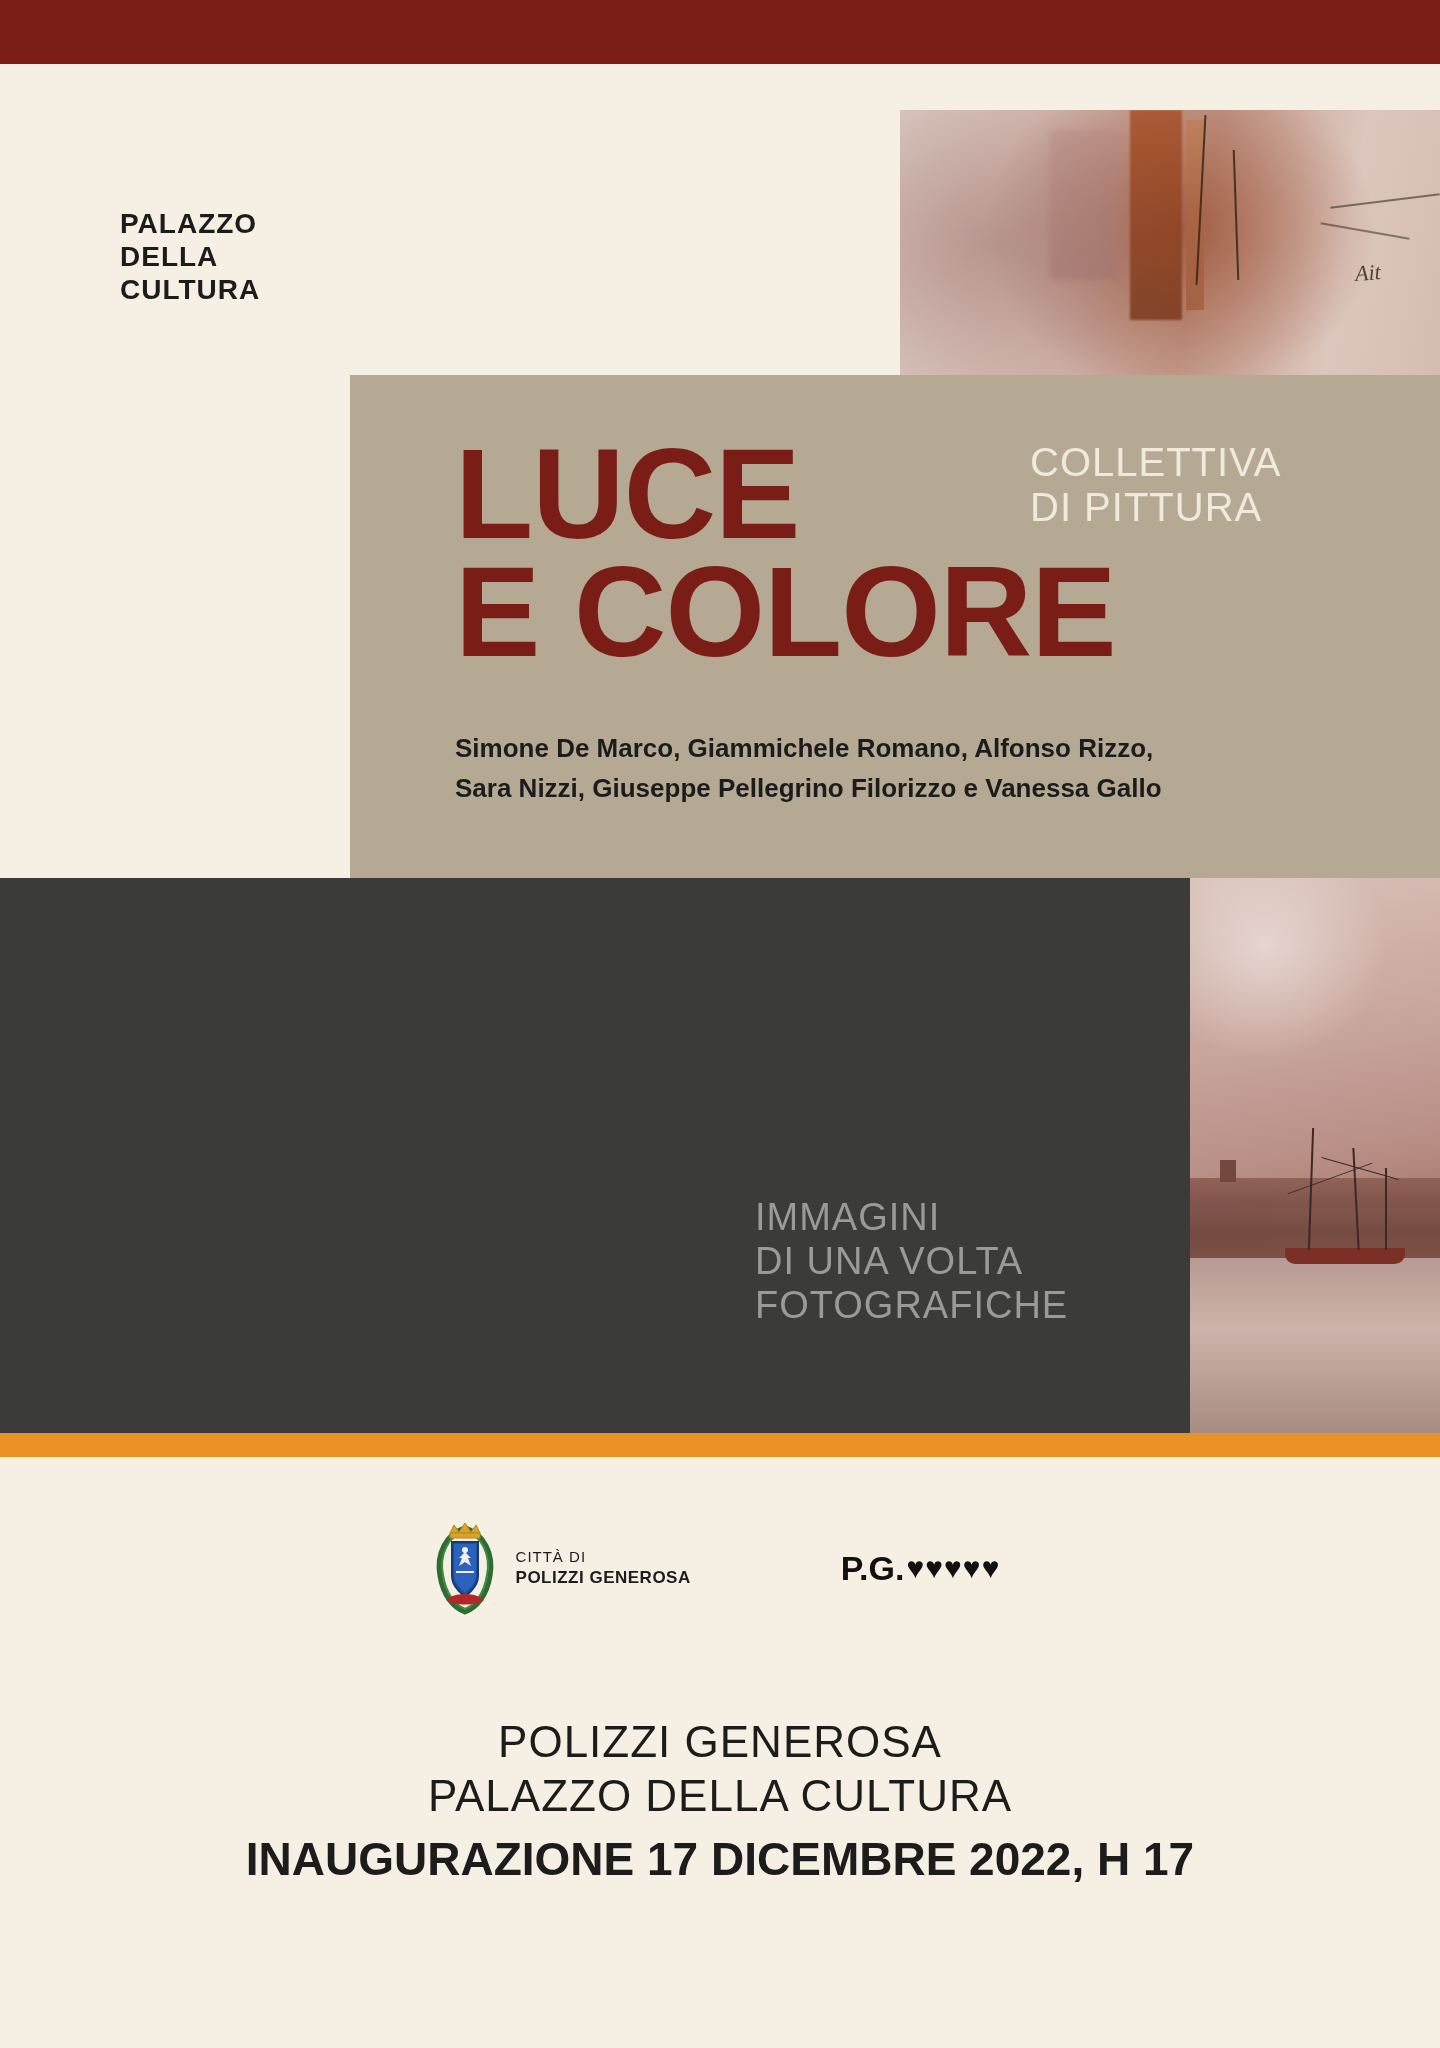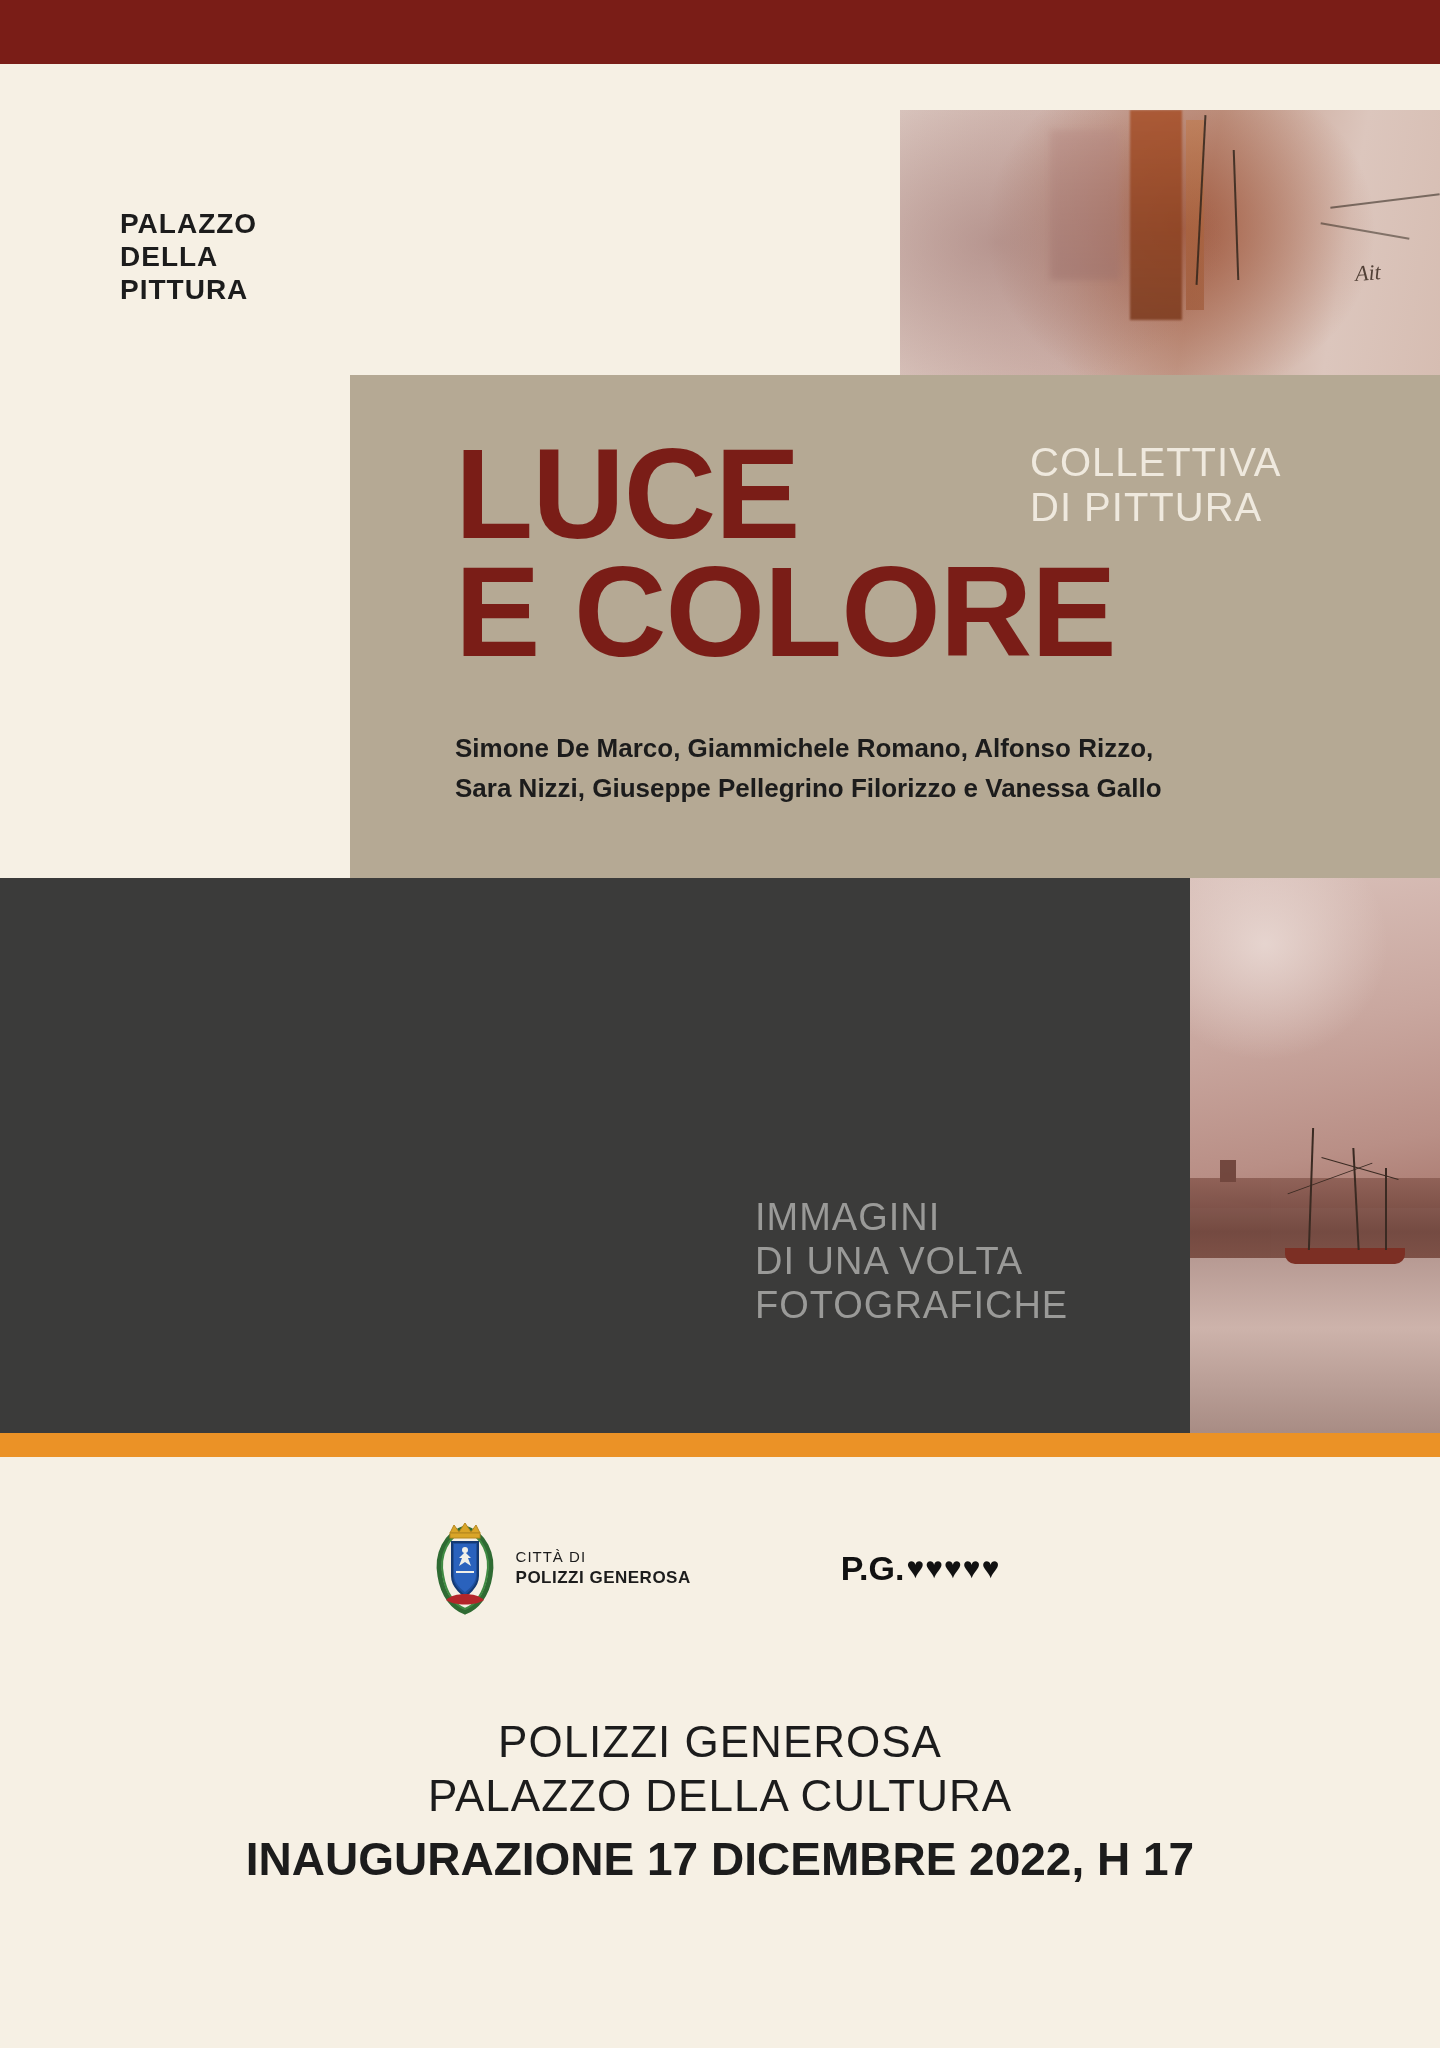--- a/index.html
+++ b/index.html
@@ -330,21 +330,21 @@
     <div class="line l2"></div>
     <div class="line l3"></div>
     <div class="line l4"></div>
     <div class="sig">Ait</div>
   </div>
 
   <div class="palc">
     <div class="palc-words">
       <div>PALAZZO</div>
       <div>DELLA</div>
-      <div>PITTURA</div>
+      <div>CULTURA</div>
     </div>
   </div>
 
   <div class="title-main">
     <div>LUCE</div>
     <div>E COLORE</div>
   </div>
   <div class="subtitle-right">
     <div>COLLETTIVA</div>
     <div>DI PITTURA</div>

